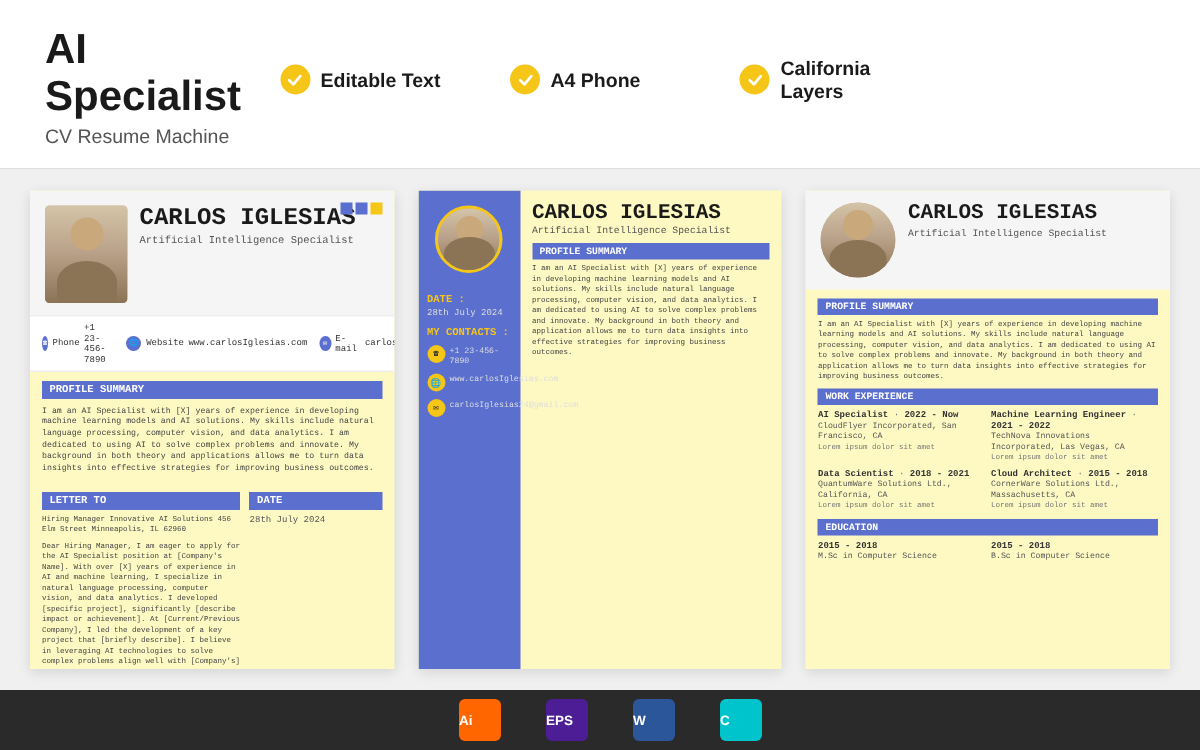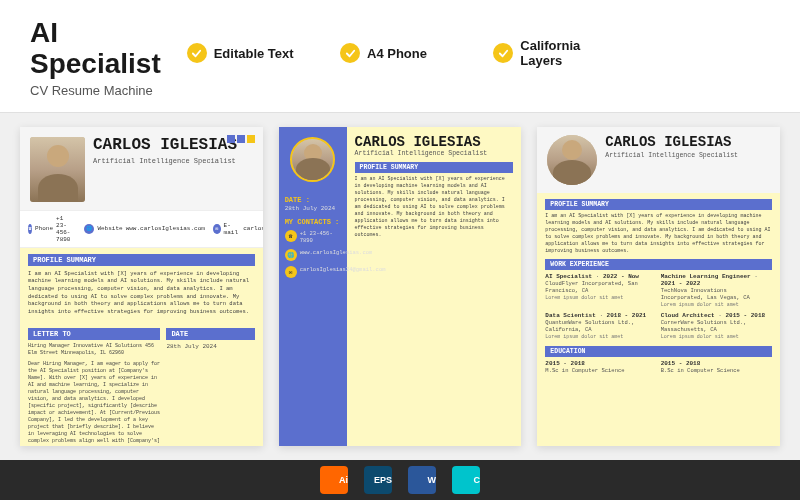--- a/index.html
+++ b/index.html
@@ -502,27 +502,28 @@
       background: #2a2a2a;
       padding: 6px 20px;
       display: flex;
       align-items: center;
       justify-content: center;
       gap: 16px;
     }
     .bottom-icon-item {
       display: flex;
       align-items: center;
-      justify-content: flex-end;
+      justify-content: flex-start;
       width: 28px;
       height: 28px;
       border-radius: 4px;
+      margin-left: 14px;
     }
     .icon-ai { background: #ff6600; }
-    .icon-eps { background: #0c4a6e; }
+    .icon-eps { background: #4c1d95; }
     .icon-word { background: #2b579a; }
     .icon-canva { background: #00c4cc; }
     .icon-ai span, .icon-eps span, .icon-word span, .icon-canva span {
       font-size: 9px;
       font-weight: 900;
       color: white;
     }
   </style>
 </head>
 <body>

